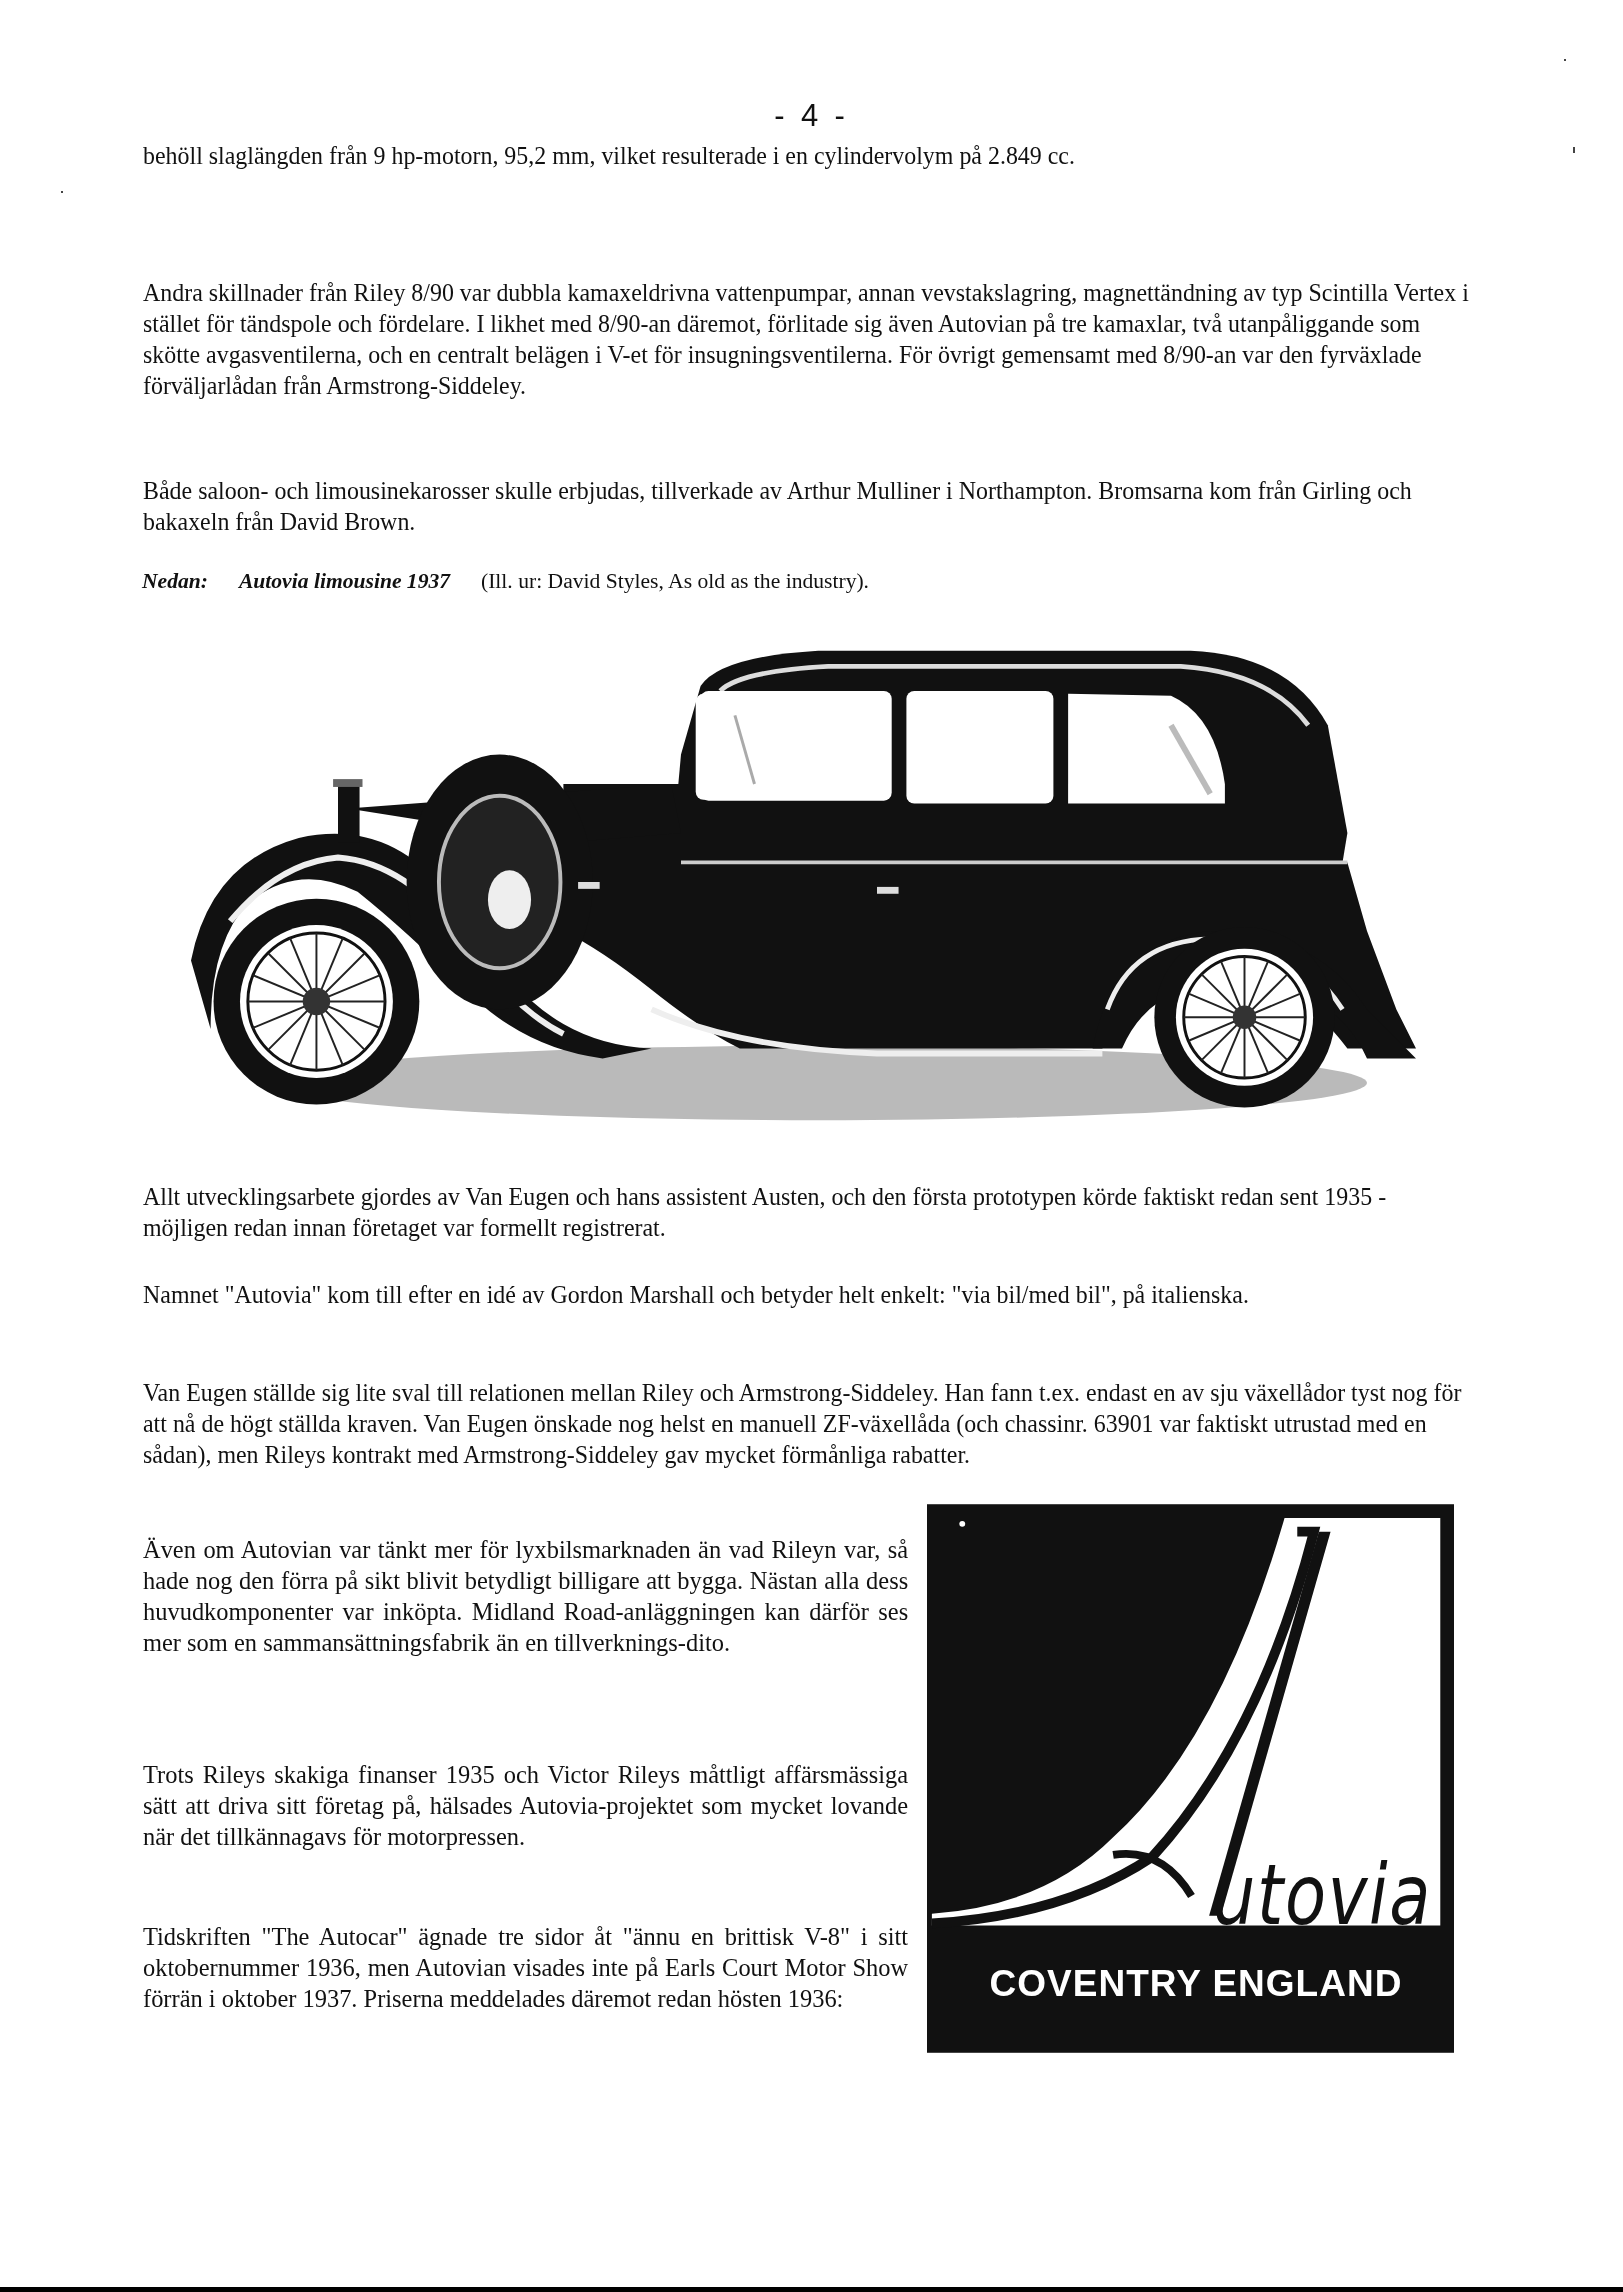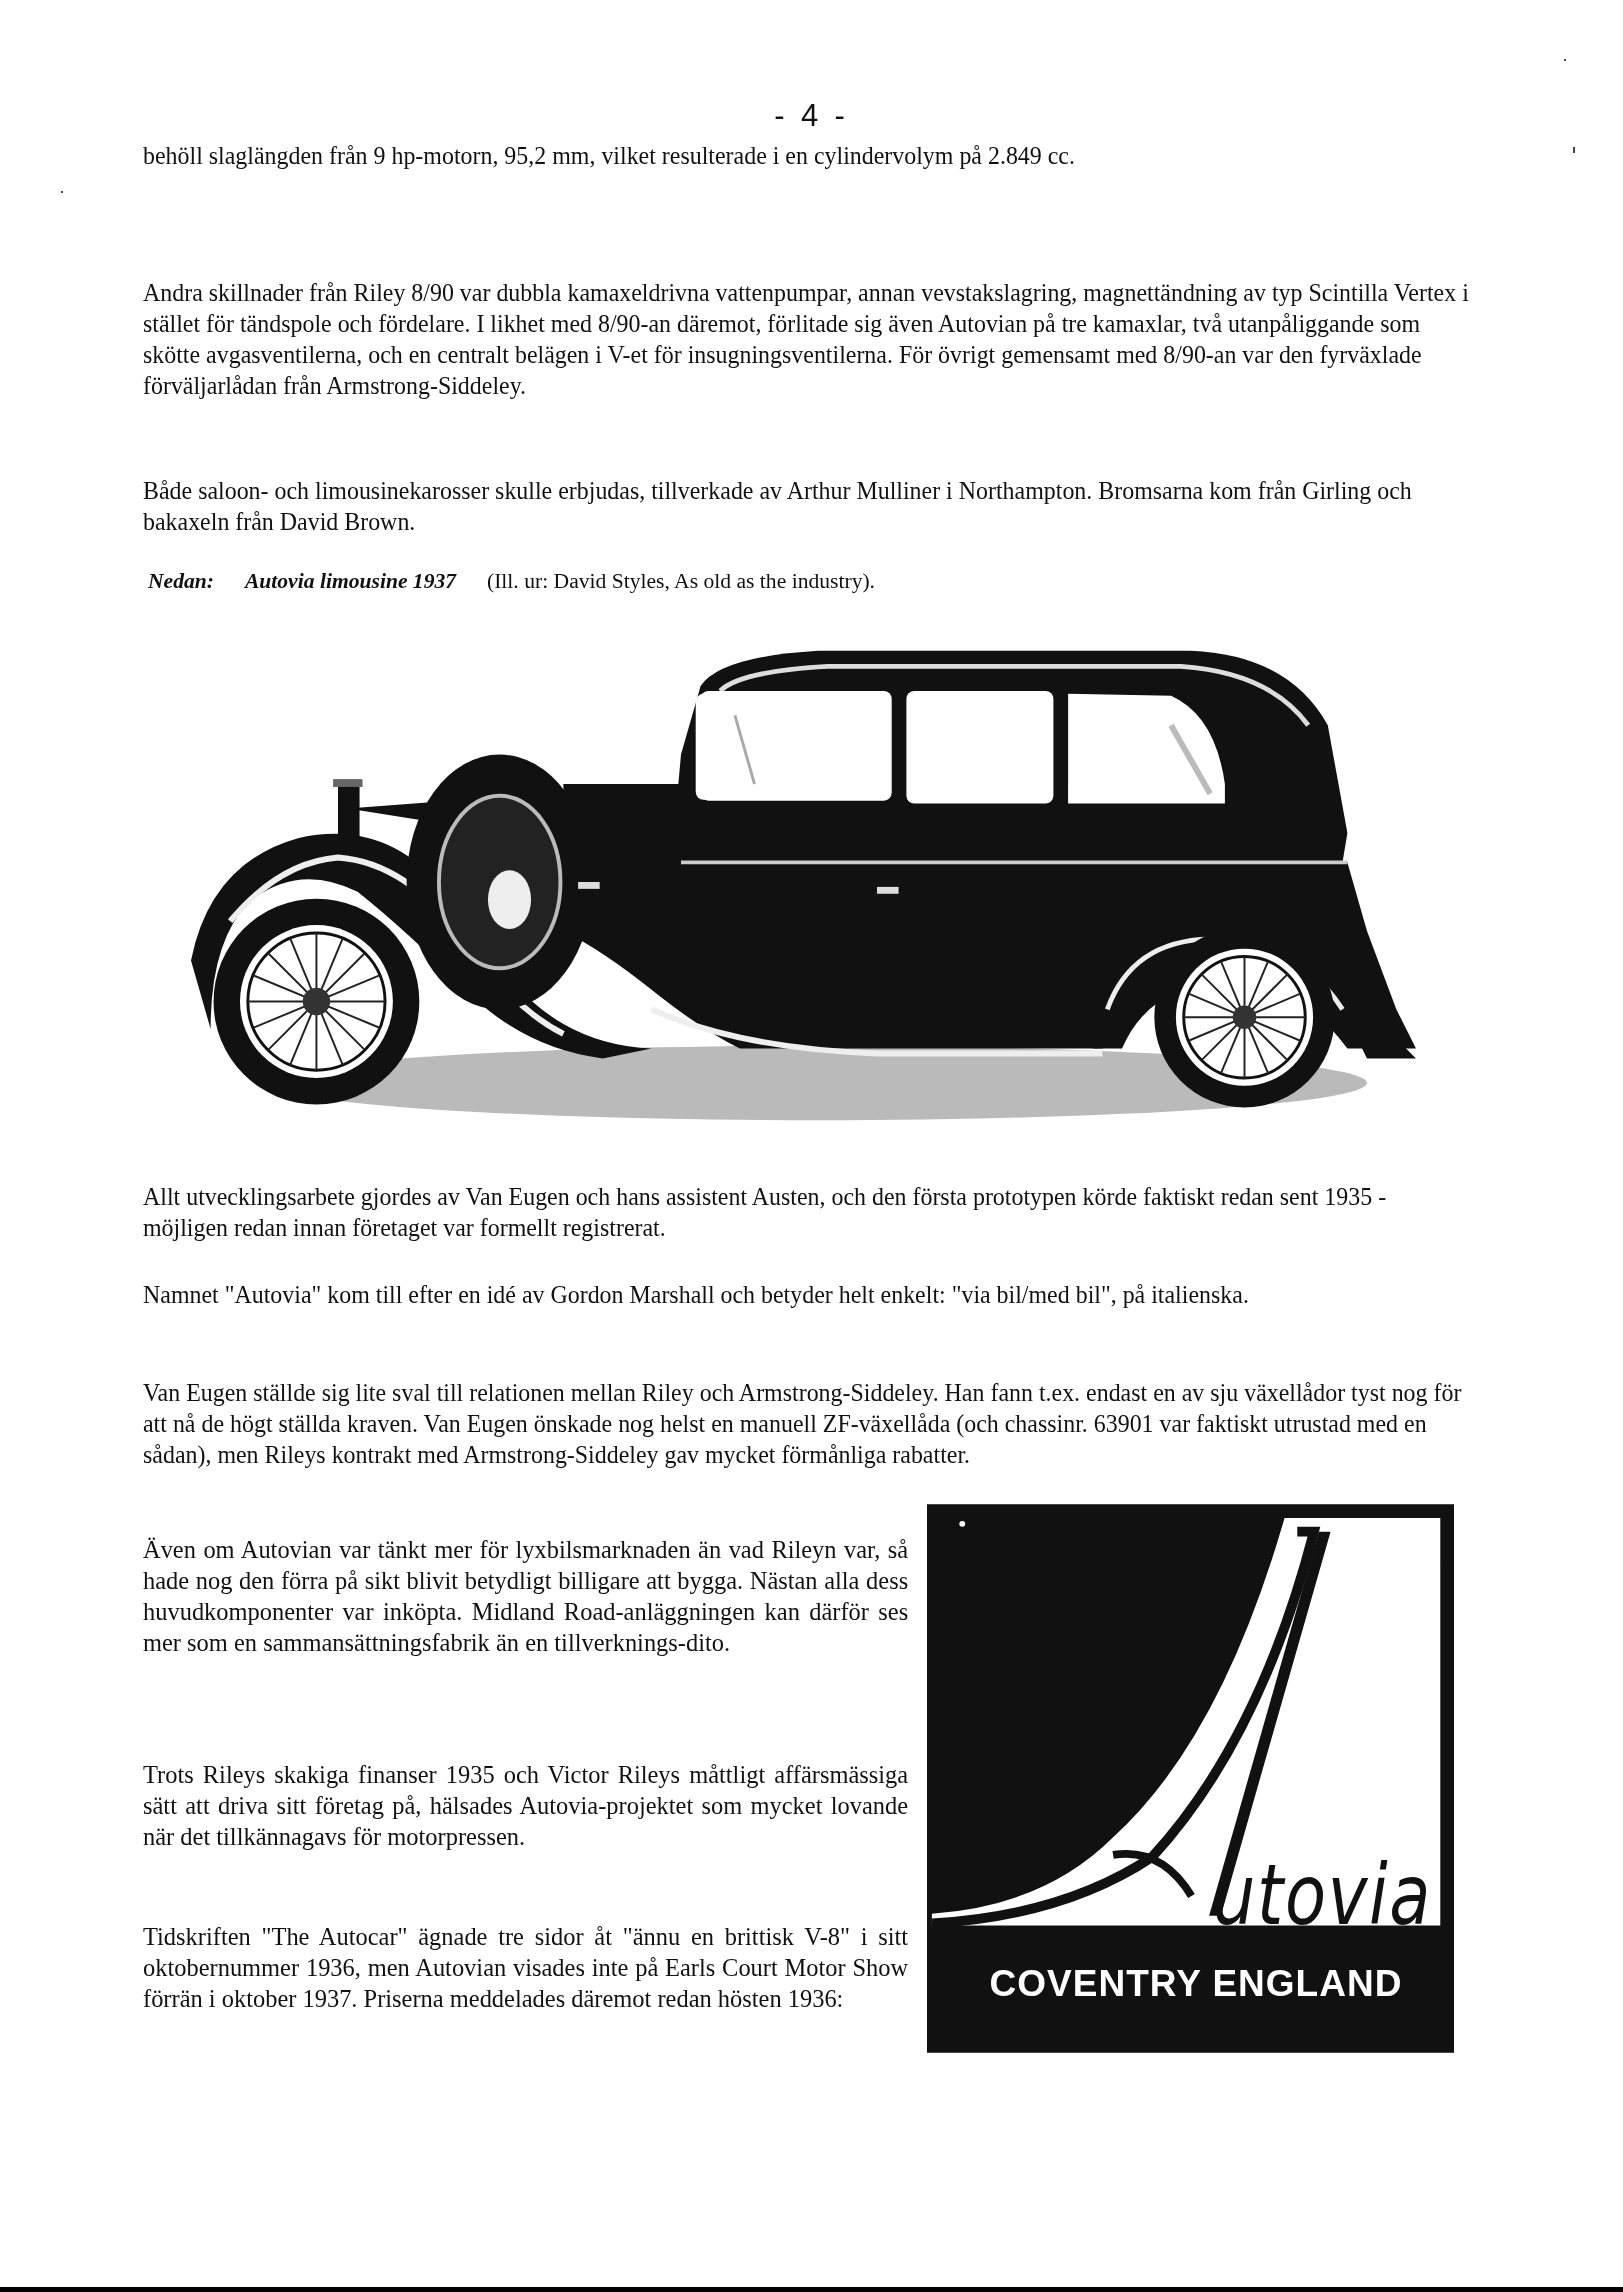--- a/index.html
+++ b/index.html
@@ -14,21 +14,21 @@
       font-family: "Liberation Sans", sans-serif;
     }
     .para {
       position: absolute; left: 143px; width: 1323px;
       font-size: 26px; line-height: 31px; margin: 0;
       transform: scaleX(0.92); transform-origin: left top;
     }
     .para.wide { width: 1446px; }
     .para.narrow { width: 814px; text-align: justify; transform: scaleX(0.94); }
     .caption {
-      position: absolute; left: 148px; top: 568px;
+      position: absolute; left: 142px; top: 568px;
       font-size: 21.6px; line-height: 27.4px; white-space: nowrap;
     }
     .caption .lead { font-weight: bold; font-style: italic; margin-right: 25.5px; }
     .caption .title { font-weight: bold; font-style: italic; margin-right: 25.5px; }
     .car {
       position: absolute; left: 191px; top: 637px; width: 1274px; height: 490px;
     }
     .logo {
       position: absolute; left: 927px; top: 1504px; width: 527px; height: 523px;
     }

